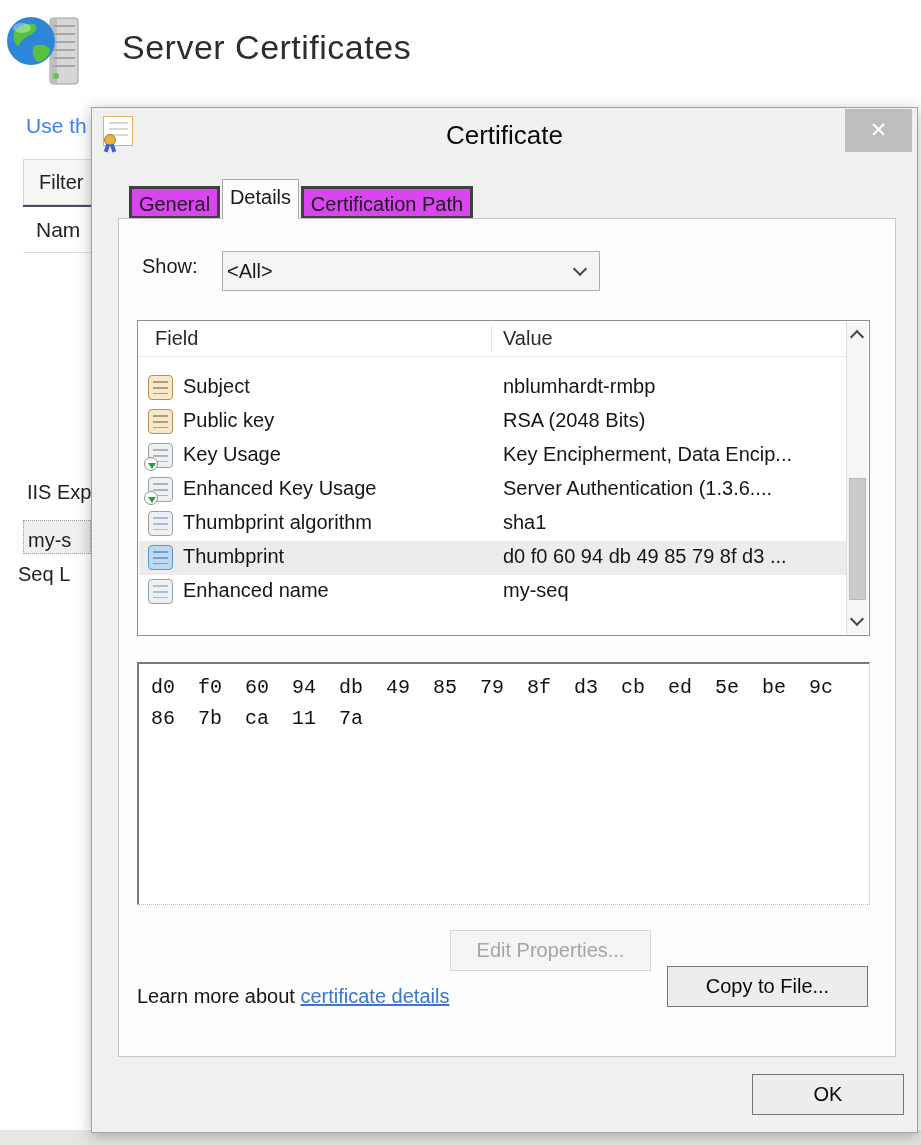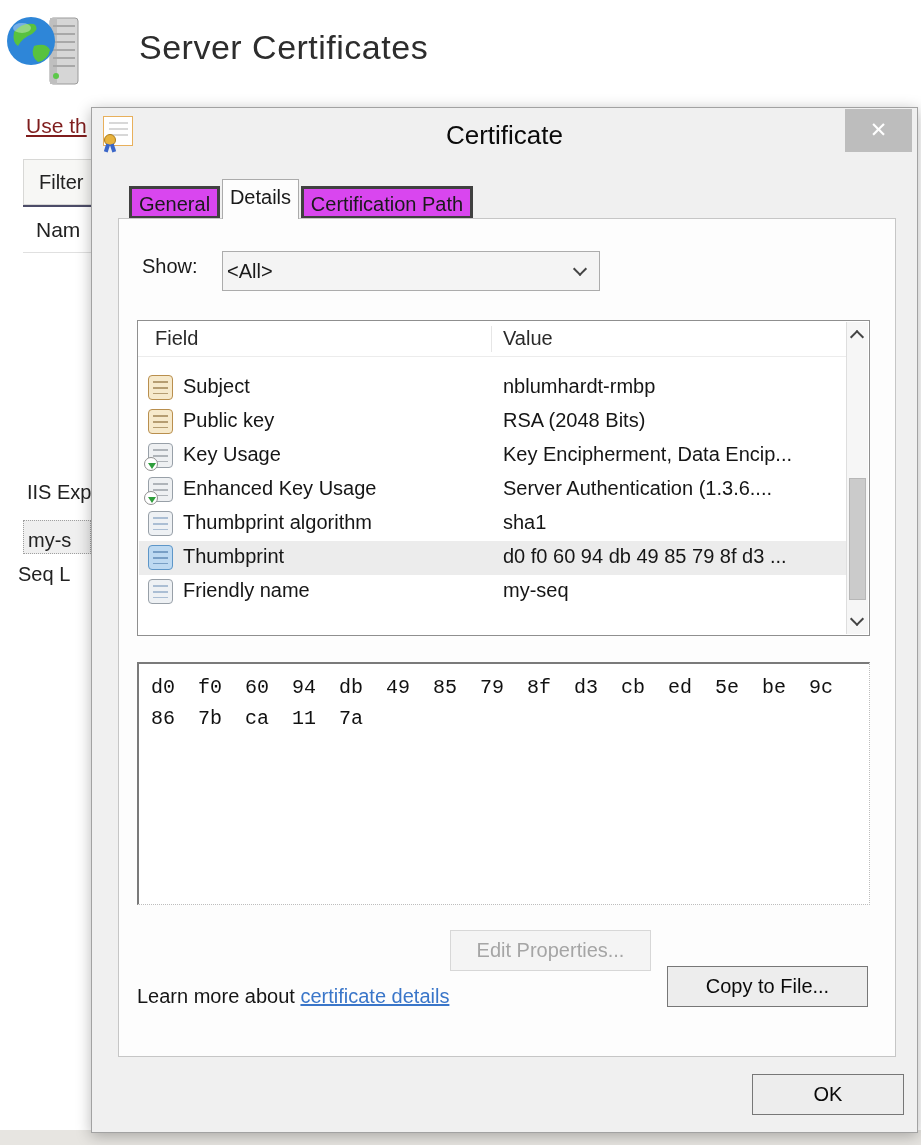--- a/index.html
+++ b/index.html
@@ -2,22 +2,22 @@
 <html><head>
 <meta charset="utf-8">
 <style>
   * { margin:0; padding:0; box-sizing:border-box; }
   html,body { background:#fff; }
   body { font-family:"Liberation Sans", sans-serif; color:#1a1a1a; }
   #stage { position:relative; width:921px; height:1145px; background:#fff; overflow:hidden; }
 
   
   .pg-header-icon { position:absolute; left:4px; top:12px; width:84px; height:84px; }
-  .pg-title { position:absolute; left:122px; top:28px; font-size:34px; color:#2d2d2d; letter-spacing:.5px;margin-left:17px; }
-  .pg-intro { position:absolute; left:26px; top:114px; font-size:21px; color:#7f1d1d;text-decoration:underline; }
+  .pg-title { position:absolute; left:122px; top:28px; font-size:34px; color:#2d2d2d; letter-spacing:.5px; }
+  .pg-intro { position:absolute; left:26px; top:114px; font-size:21px; color:#3b82f6; }
   .flt-strip { position:absolute; left:23px; top:159px; width:877px; height:46px; background:#f7f7f5; border:1px solid #d8d8d6; }
   .flt-strip span { position:absolute; left:15px; top:11px; font-size:20px; color:#222; }
   .flt-line { position:absolute; left:23px; top:205px; width:877px; height:2px; background:#4c4c68; }
   .col-name { position:absolute; left:36px; top:218px; font-size:21px; color:#222; }
   .col-name-line { position:absolute; left:23px; top:252px; width:68px; height:1px; background:#e0e0e0; }
   .bg-item { position:absolute; font-size:20px; color:#222; }
   .bg-item.iis { left:27px; top:481px; }
   .bg-item-sel { position:absolute; left:23px; top:520px; width:68px; height:34px; background:#efefef; border:1px dotted #9f9f9f; font-size:20px; color:#222; line-height:38px; padding-left:4px; }
   .bg-item.seq { left:18px; top:563px; }
   .bottom-strip { position:absolute; left:0; top:1130px; width:921px; height:15px; background:#e7e5e1; z-index:5; }
@@ -184,21 +184,21 @@
     <div class="fi blue">
                 <div class="lines"></div>
               </div>
     <span class="f">Thumbprint</span>
     <span class="v">d0 f0 60 94 db 49 85 79 8f d3 ...</span>
   </div>
             <div class="row">
     <div class="fi gray">
                 <div class="lines"></div>
               </div>
-    <span class="f">Friendly name</span>
+    <span class="f">Enhanced name</span>
     <span class="v">my-seq</span>
   </div>
           </div>
         <div class="sbar">
           <span class="chev up up"></span>
           <div class="thumb"></div>
           <span class="chev down down"></span>
         </div>
       </div>
 

